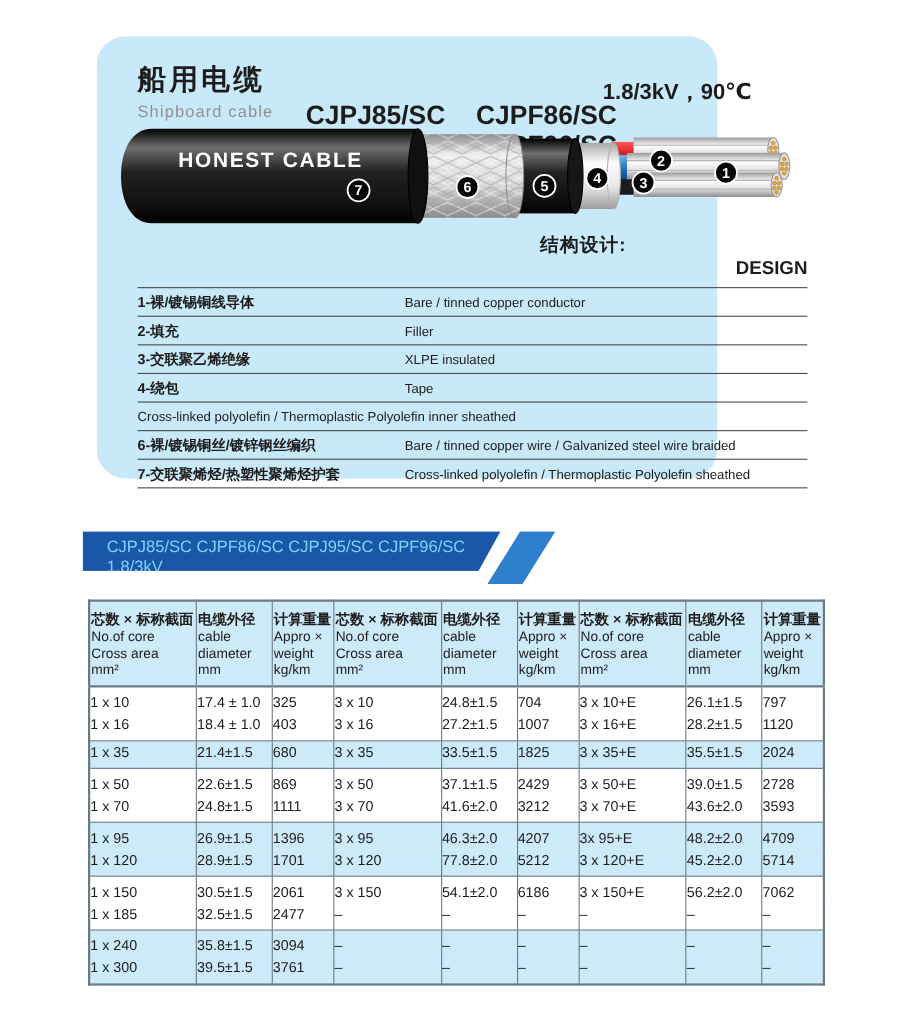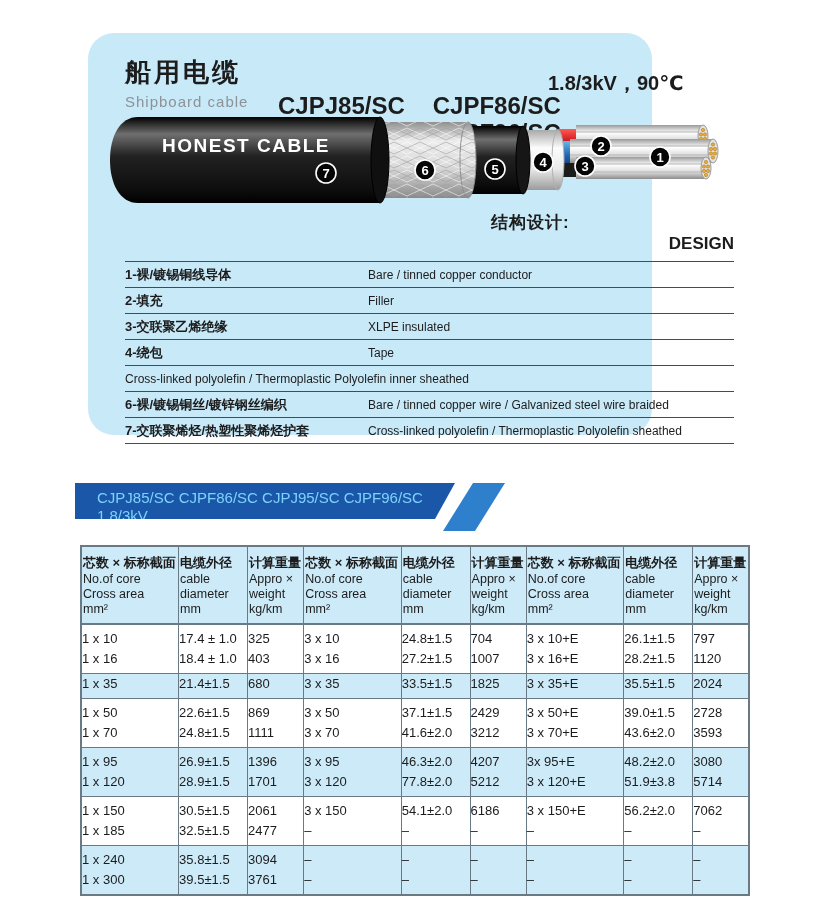--- a/index.html
+++ b/index.html
@@ -395,31 +395,31 @@
         </tr>
         <tr class="shade group-start">
           <td>1 x 95</td>
           <td>26.9±1.5</td>
           <td>1396</td>
           <td>3 x 95</td>
           <td>46.3±2.0</td>
           <td>4207</td>
           <td>3x 95+E</td>
           <td>48.2±2.0</td>
-          <td>3080</td>
+          <td>4709</td>
         </tr>
         <tr class="shade group-end">
           <td>1 x 120</td>
           <td>28.9±1.5</td>
           <td>1701</td>
           <td>3 x 120</td>
           <td>77.8±2.0</td>
           <td>5212</td>
           <td>3 x 120+E</td>
-          <td>51.9±3.8</td>
+          <td>45.2±2.0</td>
           <td>5714</td>
         </tr>
         <tr class="group-start">
           <td>1 x 150</td>
           <td>30.5±1.5</td>
           <td>2061</td>
           <td>3 x 150</td>
           <td>54.1±2.0</td>
           <td>6186</td>
           <td>3 x 150+E</td>

